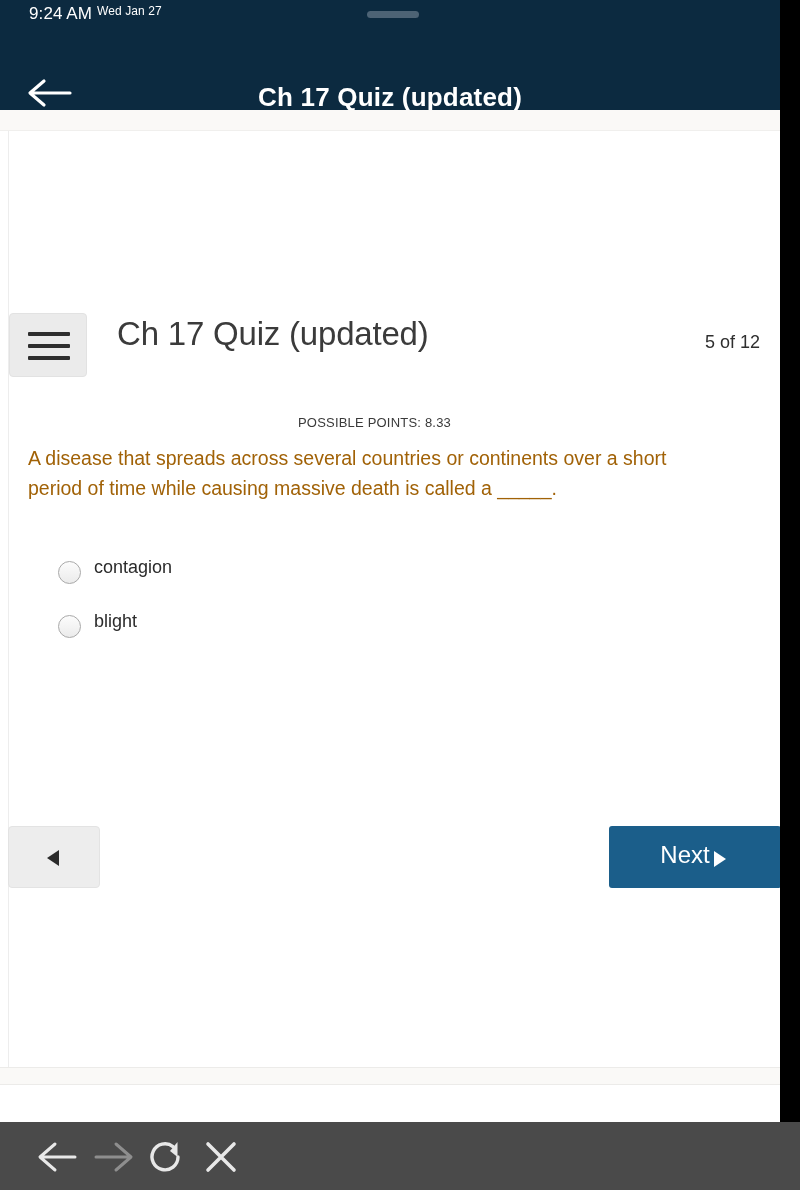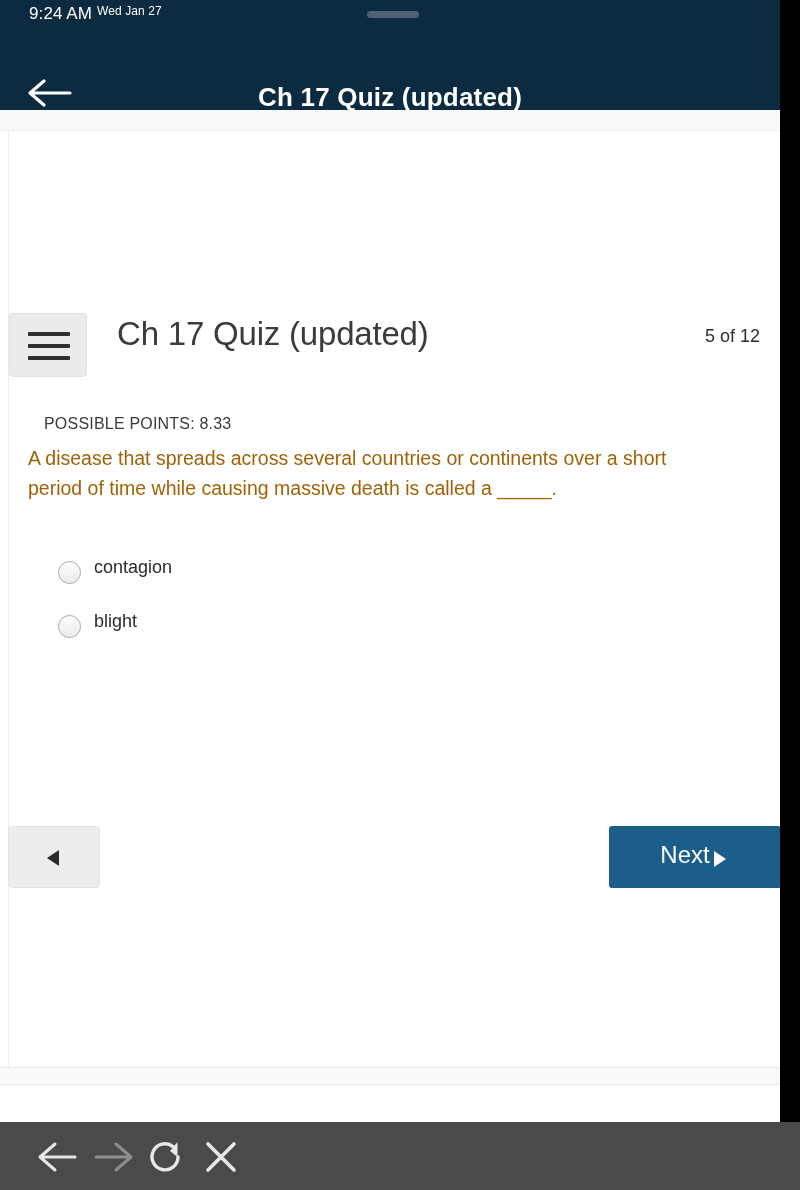--- a/index.html
+++ b/index.html
@@ -77,28 +77,28 @@
   }
   .menu-btn i:nth-child(1){ top:18px; }
   .menu-btn i:nth-child(2){ top:30px; }
   .menu-btn i:nth-child(3){ top:42px; }
 
   .quiz-title {
     position:absolute; left:117px; top:205px;
     font-size:33px; color:#3b3b3b; font-weight:normal; letter-spacing:-.2px;
   }
   .progress-counter {
-    position:absolute; left:620px; top:216px; width:140px;
+    position:absolute; left:620px; top:222px; width:140px;
     text-align:right; font-size:18px; color:#2f2f2f;
   }
 
   
   .points {
     position:absolute; left:0; top:305px; width:705px;
-    text-align:left; font-size:16px; color:#3a3a3a; letter-spacing:.2px;padding-left:44px;
+    text-align:center; font-size:13px; color:#3a3a3a; letter-spacing:.2px;padding-left:44px;
   }
 
   
   .question {
     position:absolute; left:28px; top:333px; width:640px;
     font-size:19.5px; line-height:30px; color:#a16207;
   }
 
   
   .options { position:absolute; left:58px; top:440px; width:600px; }

